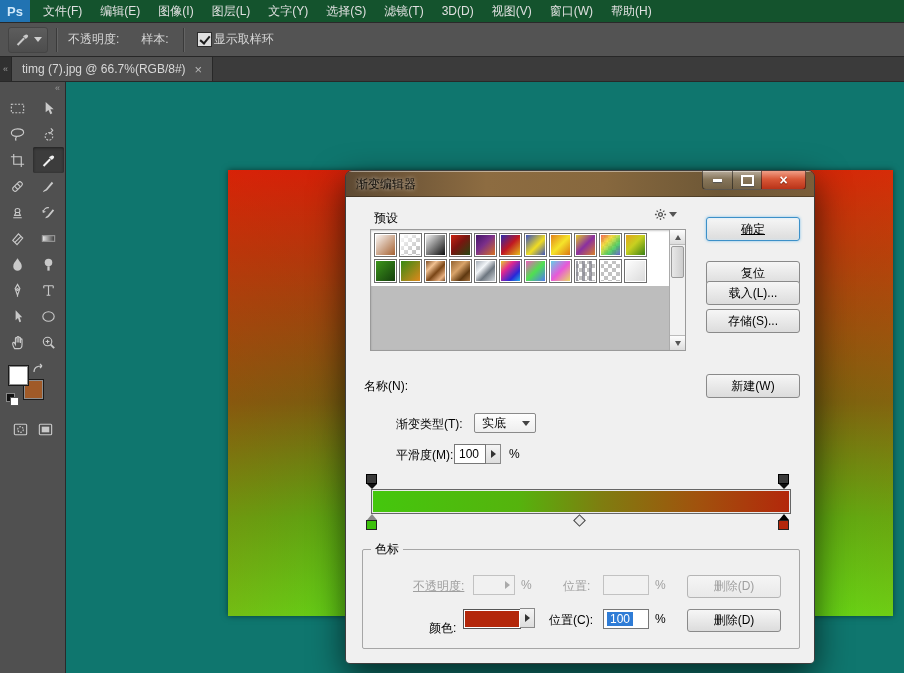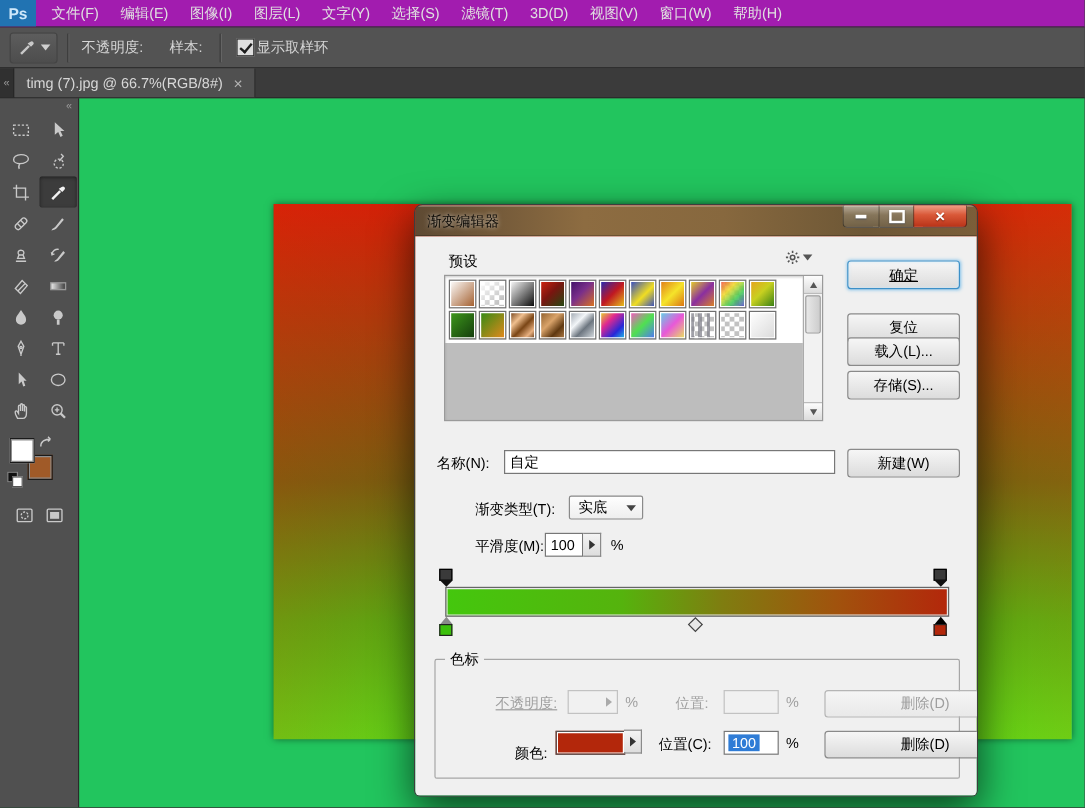--- a/index.html
+++ b/index.html
@@ -1,20 +1,20 @@
 <!DOCTYPE html>
 <html><head>
 <meta charset="utf-8">
 <style>
   html,body{margin:0;padding:0;background:#333;}
   #app{position:relative;width:904px;height:673px;background:#474747;overflow:hidden;
        font-family:"Liberation Sans","DejaVu Sans",sans-serif;font-size:12px;color:#dcdcdc;}
 
   
-  .menubar{position:absolute;top:0;left:0;right:0;height:22px;background:#a21caf;
+  .menubar{position:absolute;top:0;left:0;right:0;height:22px;background:#14532d;
            border-bottom:1px solid #292929;display:flex;align-items:center;}
   .ps-logo{width:30px;height:22px;background:#2173b2;color:#cfe8fa;font-weight:bold;font-size:13px;
            display:flex;align-items:center;justify-content:center;}
   .menu-items{display:flex;align-items:center;height:22px;margin-left:4px;}
   .menu-item{padding:0 9px;line-height:22px;color:#e0e0e0;cursor:default;}
 
   
   .optionsbar{position:absolute;top:23px;left:0;right:0;height:33px;background:#535353;
               border-bottom:1px solid #272727;display:flex;align-items:center;}
   .tool-preview{margin-left:8px;width:38px;height:24px;border:1px solid #444;border-radius:3px;
@@ -58,21 +58,21 @@
              box-shadow:0 0 0 1px #8f8f8f inset;}
   .bg-swatch{position:absolute;left:23px;top:16px;width:19px;height:19px;border:1px solid #1a1a1a;
              box-shadow:0 0 0 1px #8f8f8f inset;}
   .mini-default{position:absolute;left:6px;top:30px;width:12px;height:12px;}
   .mini-default .b{position:absolute;left:0;top:0;width:7px;height:7px;background:#111;border:1px solid #888;}
   .mini-default .w{position:absolute;left:4px;top:4px;width:7px;height:7px;background:#fff;border:1px solid #555;}
   .swap-arrow{position:absolute;left:32px;top:0px;width:14px;height:12px;}
   .toolbar-extras{display:flex;justify-content:center;gap:8px;margin-top:10px;}
 
   
-  .canvas{position:absolute;left:66px;top:82px;right:0;bottom:0;background:#22c55e;}
+  .canvas{position:absolute;left:66px;top:82px;right:0;bottom:0;background:#0f766e;}
   .document-image{position:absolute;left:162px;top:88px;width:665px;height:446px;
                   box-shadow:0 0 6px rgba(0,0,0,.5);}
 
   
   .dialog{position:absolute;left:279px;top:88px;width:468px;height:492px;border:1px solid #3e3e3e;
           border-radius:7px 7px 5px 5px;box-shadow:0 12px 34px rgba(0,0,0,.65);overflow:hidden;}
   .titlebar{height:26px;background:linear-gradient(90deg,#5e4a33,#8d6c41 30%,#87683e 55%,#6d5736 80%,#7b5e39);
             box-shadow:inset 0 1px 0 rgba(255,255,255,.45), inset 0 -1px 0 rgba(0,0,0,.3);
             display:flex;align-items:center;position:relative;}
   .dlg-title{margin-left:10px;color:#0e0c08;text-shadow:0 0 4px rgba(255,255,255,.75);font-size:12px;}
@@ -142,21 +142,21 @@
   .midpoint{position:absolute;left:229px;top:319px;width:7px;height:7px;background:#e8e8e8;border:1px solid #444;
             transform:rotate(45deg);}
 
   .stops-group{position:absolute;left:16px;top:344px;width:436px;height:106px;border:1px solid #a6a6a6;
                border-radius:2px;margin:0;padding:0;}
   .stops-group legend{font-size:12px;padding:0 4px;margin-left:8px;color:#000;}
   .disabled-txt{color:#9f9f9f !important;}
   .txt-input.disabled{background:#f1f1f1;border-color:#c2c2c2;color:#9f9f9f;}
   .spin-btn.disabled{border-color:#c2c2c2;background:#f1f1f1;}
   .spin-btn.disabled .tri-right{border-left-color:#aaa;}
-  .dlg-btn.small{width:92px;height:21px;left:auto;padding-left:37px;}
+  .dlg-btn.small{width:92px;height:21px;left:auto;}
   .dlg-btn.disabled{color:#9f9f9f;border-color:#b5b5b5;background:linear-gradient(#f5f5f5,#e9e9e9);box-shadow:none;}
   .grp-abs{position:absolute;}
   .color-swatch{position:absolute;width:56px;height:18px;border:1px solid #555;box-shadow:0 0 0 1px #fff inset;}
   .swatch-arrow{position:absolute;width:15px;height:20px;border:1px solid #8a8a8a;border-left:none;
                 background:linear-gradient(#f4f4f4,#ddd);display:flex;align-items:center;justify-content:center;box-sizing:border-box;}
   .pos-input{position:absolute;width:46px;height:20px;border:1px solid #777;background:#fff;display:flex;
              align-items:center;padding-left:3px;box-sizing:border-box;}
   .pos-input .sel{background:#2f7cd6;color:#fff;padding:0 3px;}
 </style>
 </head>
@@ -415,21 +415,20 @@
               </div>
           </div>
         </div>
 
         <div class="dlg-btn default" id="btn-ok">确定</div>
         <div class="dlg-btn" id="btn-reset">复位</div>
         <div class="dlg-btn" id="btn-load">载入(L)...</div>
         <div class="dlg-btn" id="btn-save">存储(S)...</div>
 
         <span class="fld-label" id="name-label">名称(N):</span>
-        <input class="txt-input" id="name-input" value="自定" style="">
         <div class="dlg-btn" id="btn-new">新建(W)</div>
 
         <span class="fld-label" id="type-label">渐变类型(T):</span>
         <div class="combo">
           <span>实底</span>
           <span class="caret-down"></span>
         </div>
 
         <span class="fld-label" id="smooth-label">平滑度(M):</span>
         <input class="txt-input" id="smooth-input" value="100" style="">

